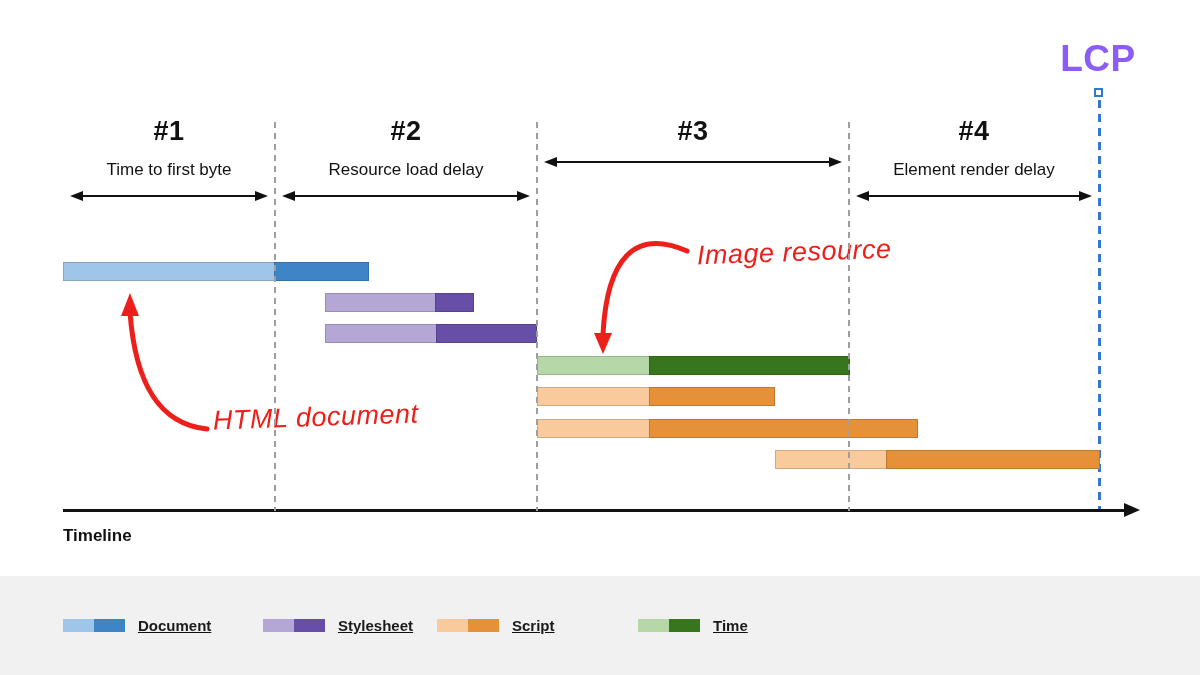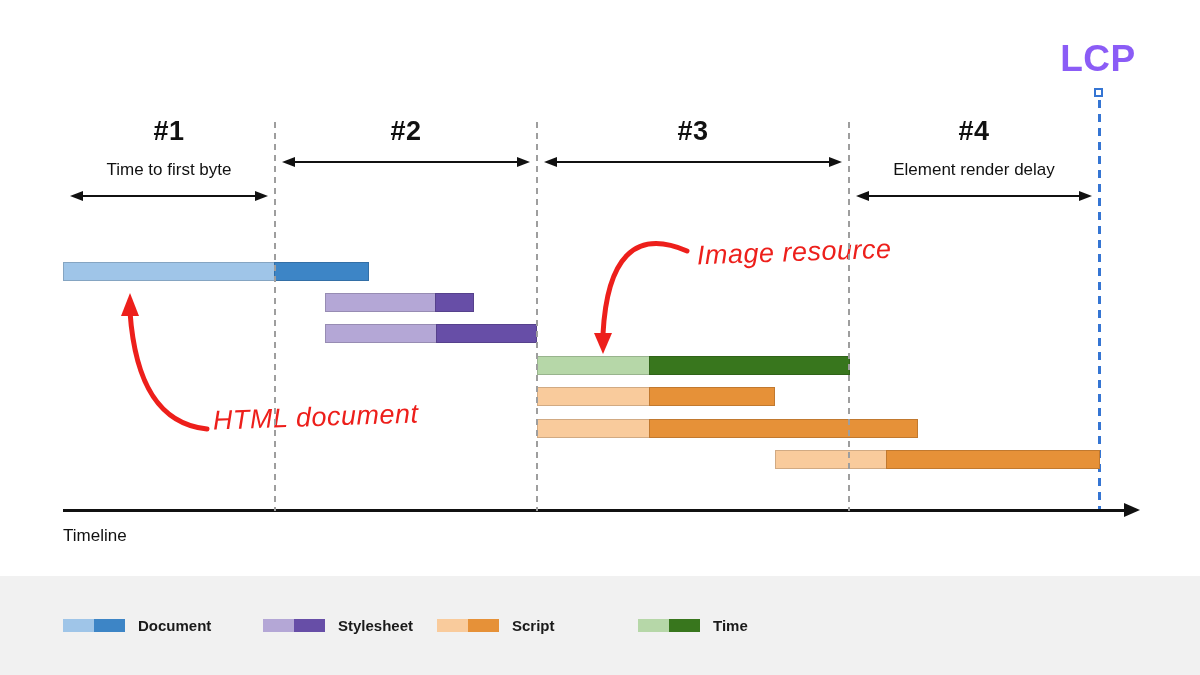--- a/index.html
+++ b/index.html
@@ -34,30 +34,30 @@
 
   
   .bar { position: absolute; height: 19px; display: flex; }
   .bar-seg { height: 100%; border: 1px solid rgba(0,0,0,.16); }
   .bar-seg + .bar-seg { margin-left: -1px; flex: 1; }
 
   
   .axis-line { position: absolute; left: 63px; top: 509px; width: 1062px; height: 3px; background: #111; }
   .axis-head { position: absolute; left: 1124px; top: 503px; width: 0; height: 0;
                border-top: 7px solid transparent; border-bottom: 7px solid transparent; border-left: 16px solid #111; }
-  .timeline-label { position: absolute; left: 63px; top: 526px; font-size: 17px; font-weight: 400; }
+  .timeline-label { position: absolute; left: 63px; top: 526px; font-size: 17px; font-weight: 700; }
 
   
   .annotation { position: absolute; font-size: 27px; font-style: italic; font-weight: 500;
                 letter-spacing: .5px; white-space: nowrap; transform: rotate(-2deg); }
   #arrows-overlay { position: absolute; inset: 0; pointer-events: none; }
 
   
   .footer { position: absolute; left: 0; top: 576px; width: 1200px; height: 99px; background: #f1f1f1; }
-  .legend-item { position: absolute; top: 41px; display: flex; align-items: center; }
+  .legend-item { position: absolute; top: 41px; display: flex; align-items: center; text-decoration: underline; }
   .legend-swatch { width: 62px; height: 13px; display: flex; }
   .legend-swatch span { flex: 1; height: 100%; }
   .legend-label { margin-left: 13px; font-size: 15px; font-weight: 700; color: #1a1a1a; }
 </style>
 </head>
 <body>
 
 <div id="stage">
 
   <div class="lcp-label">LCP</div>
@@ -68,20 +68,21 @@
     <div class="phase-number">#1</div>
     <div class="phase-name">Time to first byte</div>
     <div class="range-arrow">
       <i class="ra-head ra-left"></i>
       <i class="ra-line"></i>
       <i class="ra-head ra-right"></i>
     </div>
   </div>
   <div class="phase" style="left: 275px; width: 262px;">
     <div class="phase-number">#2</div>
+    <div class="phase-name">Resource load delay</div>
     <div class="range-arrow">
       <i class="ra-head ra-left"></i>
       <i class="ra-line"></i>
       <i class="ra-head ra-right"></i>
     </div>
   </div>
   <div class="phase" style="left: 537px; width: 312px;">
     <div class="phase-number">#3</div>
     <div class="range-arrow">
       <i class="ra-head ra-left"></i>

